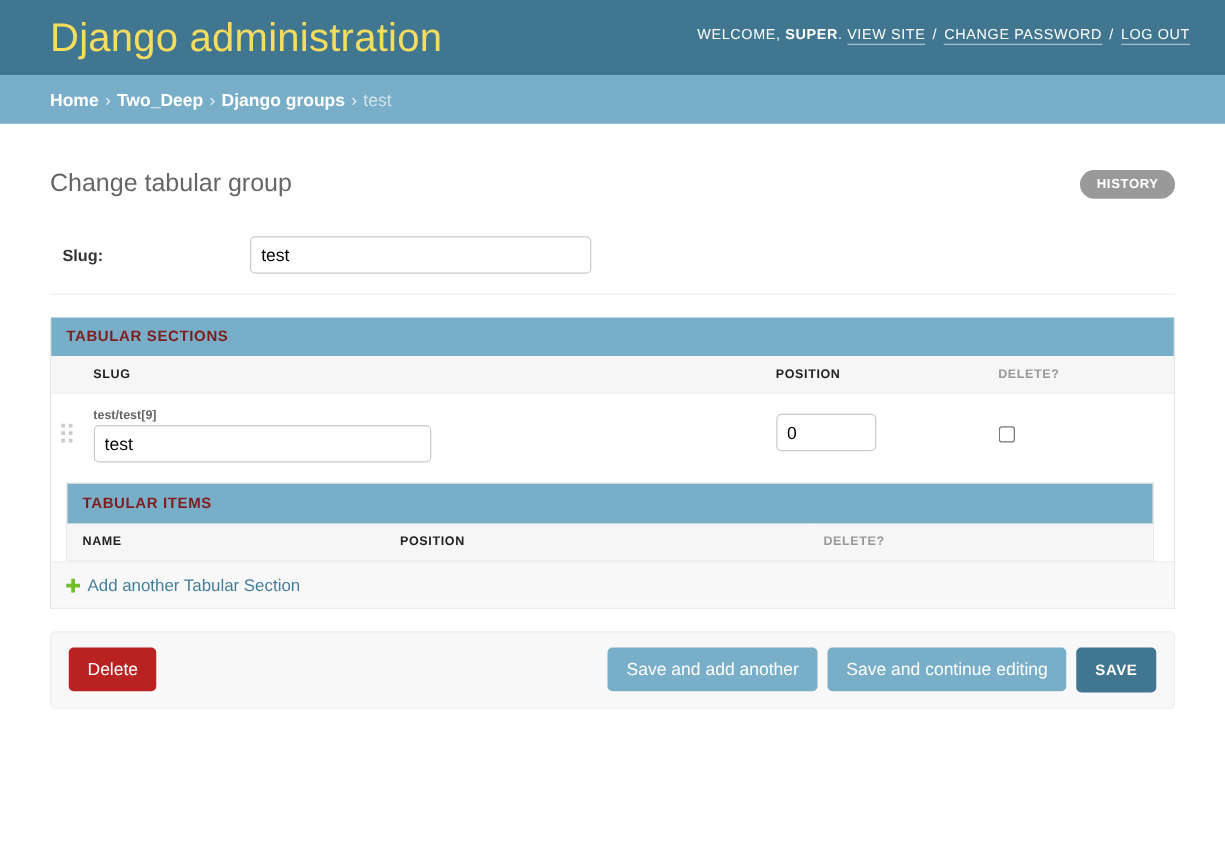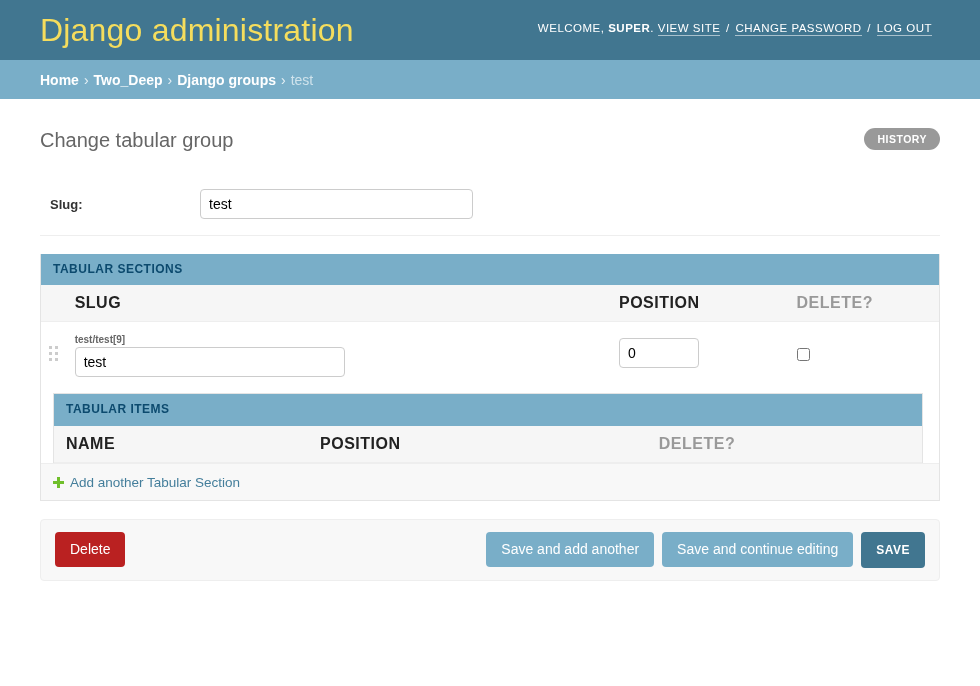--- a/index.html
+++ b/index.html
@@ -27,21 +27,21 @@
   #branding h1 {
     margin: 0;
     font-weight: 300;
     font-size: 32px;
     color: #f5dd5d;
     letter-spacing: 0.2px;
     line-height: 1;
   }
   #user-tools {
     position: absolute;
-    right: 48px;
+    right: 28px;
     top: 22px;
     font-size: 11.5px;
     letter-spacing: 0.5px;
     text-transform: uppercase;
     color: #ffffff;
     white-space: nowrap;
   }
   #user-tools .welcome-plain { color: #ffffff; }
   #user-tools strong { color: #ffffff; font-weight: bold; }
   #user-tools a {
@@ -71,21 +71,21 @@
   div.breadcrumbs .crumb-sep { color: #e6f1f6; padding: 0 5px; font-weight: normal; }
   div.breadcrumbs .current { color: #cfe3ec; }
 
   
   #container { width: 980px; }
   #content {
     padding: 20px 40px 0 40px;
   }
   .content-title-row {
     display: flex;
-    align-items: center;
+    align-items: flex-end;
     justify-content: space-between;
     min-height: 40px;
     margin-bottom: 18px;
   }
   h1.page-title {
     margin: 0;
     font-weight: 300;
     font-size: 20px;
     color: #666666;
     line-height: 1.2;
@@ -156,38 +156,38 @@
   .inline-group {
     border: 1px solid #e4e4e4;
     border-top: none;
     margin-bottom: 18px;
     background: #ffffff;
   }
   .inline-group > h2,
   .inline-nested > h2 {
     margin: 0;
     background: #79aec8;
-    color: #0c4a6e;
+    color: #7f1d1d;
     font-size: 12px;
     font-weight: bold;
     letter-spacing: 0.5px;
     text-transform: uppercase;
     padding: 8px 0 9px 12px;
     line-height: 1.2;
   }
   table.inline-table {
     width: 100%;
     border-collapse: collapse;
     background: #ffffff;
   }
   table.inline-table thead th {
     background: #f6f6f6;
     border-bottom: 1px solid #eeeeee;
     padding: 9px 12px 9px 12px;
-    font-size: 16px;
+    font-size: 10px;
     font-weight: bold;
     letter-spacing: 0.5px;
     text-transform: uppercase;
     color: #222222;
     text-align: left;
     white-space: nowrap;
   }
   table.inline-table thead th.delete-col { color: #999999; }
   table.inline-table thead th.empty-head { width: 22px; padding-left: 8px; padding-right: 0; }
   table.inline-table tbody td {

